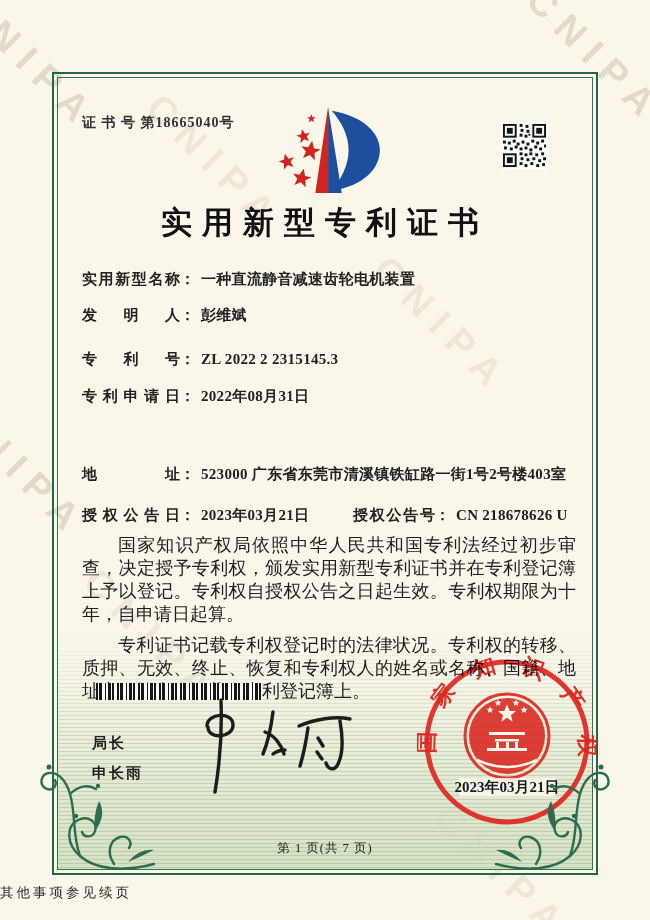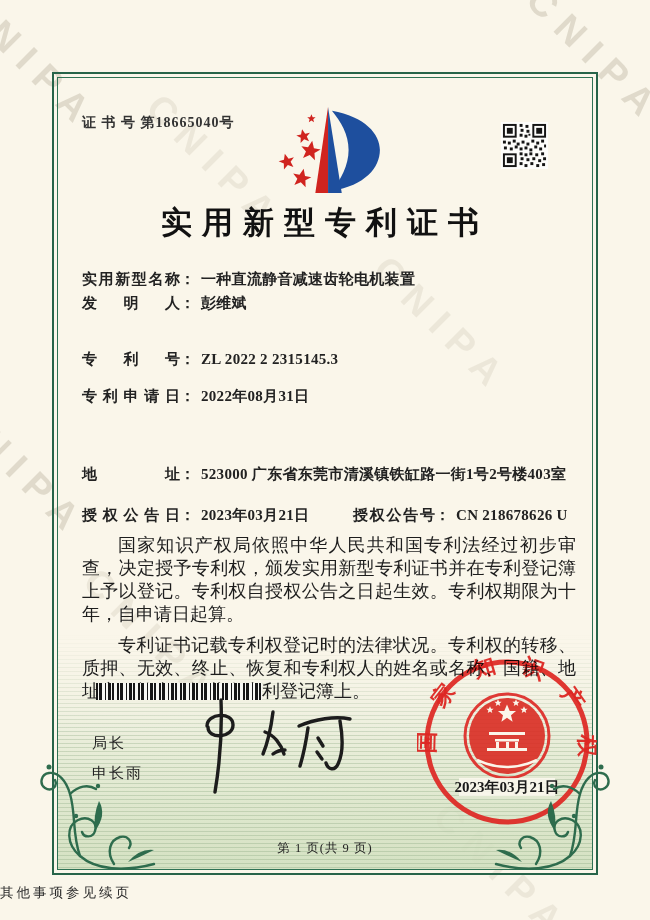--- a/index.html
+++ b/index.html
@@ -49,21 +49,21 @@
     color:#1d1d1d;text-align:justify;font-weight:500;
   }
   .bodytext p{margin:0 0 8px 0;text-indent:2em;}
   .barcode{
     position:absolute;left:42px;top:609px;width:166px;height:17px;
     background:repeating-linear-gradient(90deg,
       #171717 0 2px,#f8f8f4 2px 3px,#171717 3px 6px,#f8f8f4 6px 9px,
       #171717 9px 10px,#f8f8f4 10px 12px,#171717 12px 15px,#f8f8f4 15px 16px,
       #171717 16px 18px,#f8f8f4 18px 21px);
   }
-  .signer{position:absolute;left:38px;font-size:15px;font-weight:400;color:#222;letter-spacing:2px;}
+  .signer{position:absolute;left:38px;font-size:15px;font-weight:700;color:#222;letter-spacing:2px;}
   .signature{position:absolute;left:133px;top:620px;}
   .sealwrap{position:absolute;left:363px;top:578px;mix-blend-mode:multiply;}
   .pageinfo{position:absolute;left:0;bottom:16px;width:100%;text-align:center;font-size:12.5px;color:#222;letter-spacing:1px;}
   .note{position:absolute;left:0;top:884px;width:100%;text-align:left;font-size:13.5px;color:#2b2b2b;letter-spacing:3px;z-index:2;}
   .flourish{position:absolute;z-index:3;}
   .flourish.left{left:-14px;top:662px;}
   .flourish.right{right:-14px;top:662px;transform:scaleX(-1);}
 </style>
 </head>
 <body>
@@ -196,21 +196,21 @@
             <rect x="36" y="43" width="3" height="3"></rect>
             <rect x="42" y="42" width="3" height="3"></rect>
         </g>
       </svg>
 
       <div class="title">实用新型专利证书</div>
 
       <div class="frow" style="top:196px">
         <span class="flabel">实用新型名称</span><span class="fcolon">：</span><span class="fvalue">一种直流静音减速齿轮电机装置</span>
       </div>
-      <div class="frow" style="top:220px">
+      <div class="frow" style="top:232px">
         <span class="flabel">发明人</span><span class="fcolon">：</span><span class="fvalue">彭维斌</span>
       </div>
       <div class="frow" style="top:276px">
         <span class="flabel">专利号</span><span class="fcolon">：</span><span class="fvalue">ZL 2022 2 2315145.3</span>
       </div>
       <div class="frow" style="top:313px">
         <span class="flabel">专利申请日</span><span class="fcolon">：</span><span class="fvalue">2022年08月31日</span>
       </div>
       <div class="frow" style="top:391px">
         <span class="flabel">地址</span><span class="fcolon">：</span><span class="fvalue">523000 广东省东莞市清溪镇铁缸路一街1号2号楼403室</span>
@@ -282,18 +282,18 @@
               <rect x="98" y="90" width="3" height="6"></rect>
           </g>
           <path d="M60,108 Q90,122 120,108" fill="none" stroke="#fbf6ea" stroke-width="2.5"></path>
         </g>
         <g>
           <rect x="42" y="126" width="96" height="18" fill="#fbf8ee" opacity="0.85"></rect>
           <text x="90" y="140" text-anchor="middle" font-size="15" font-weight="700" fill="#1a1a1a" font-family="'Liberation Serif','DejaVu Serif',serif">2023年03月21日</text>
         </g>
       </svg>
 
-      <div class="pageinfo">第 1 页(共 9 页)</div>
+      <div class="pageinfo">第 1 页(共 7 页)</div>
     </div>
   </div>
 
   <div class="note">其他事项参见续页</div>
 </div>
 
 </body></html>

